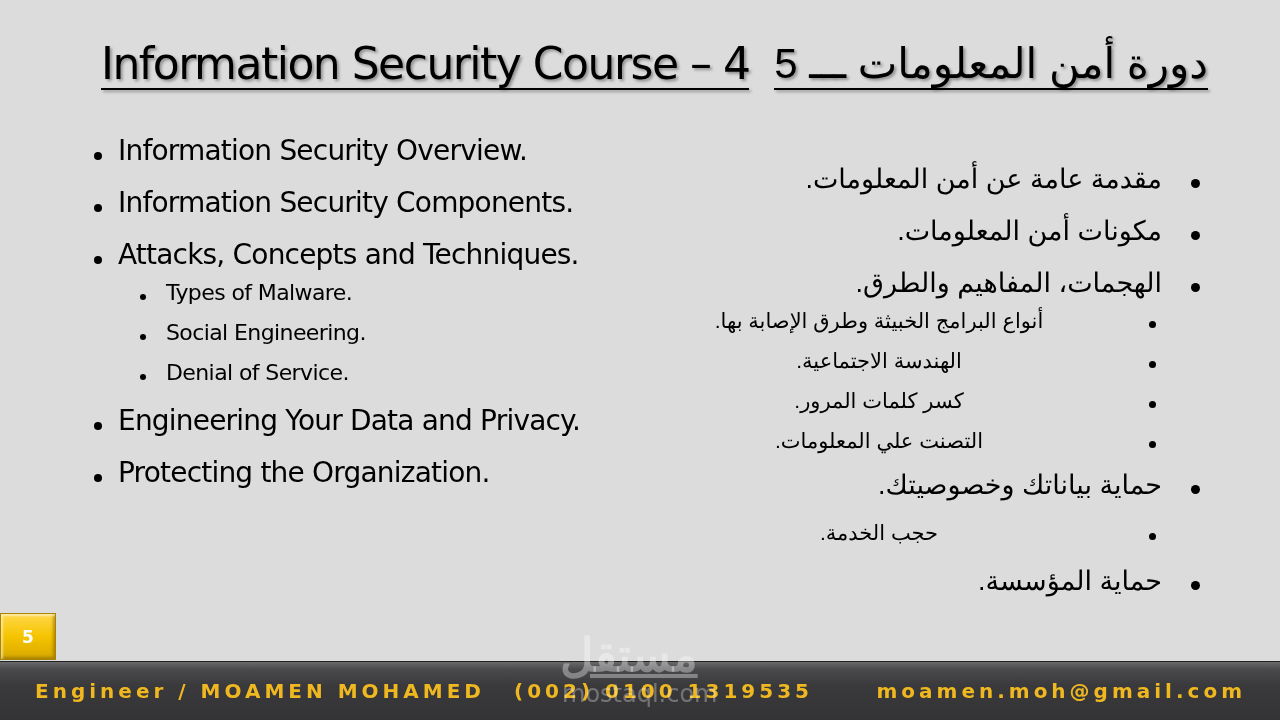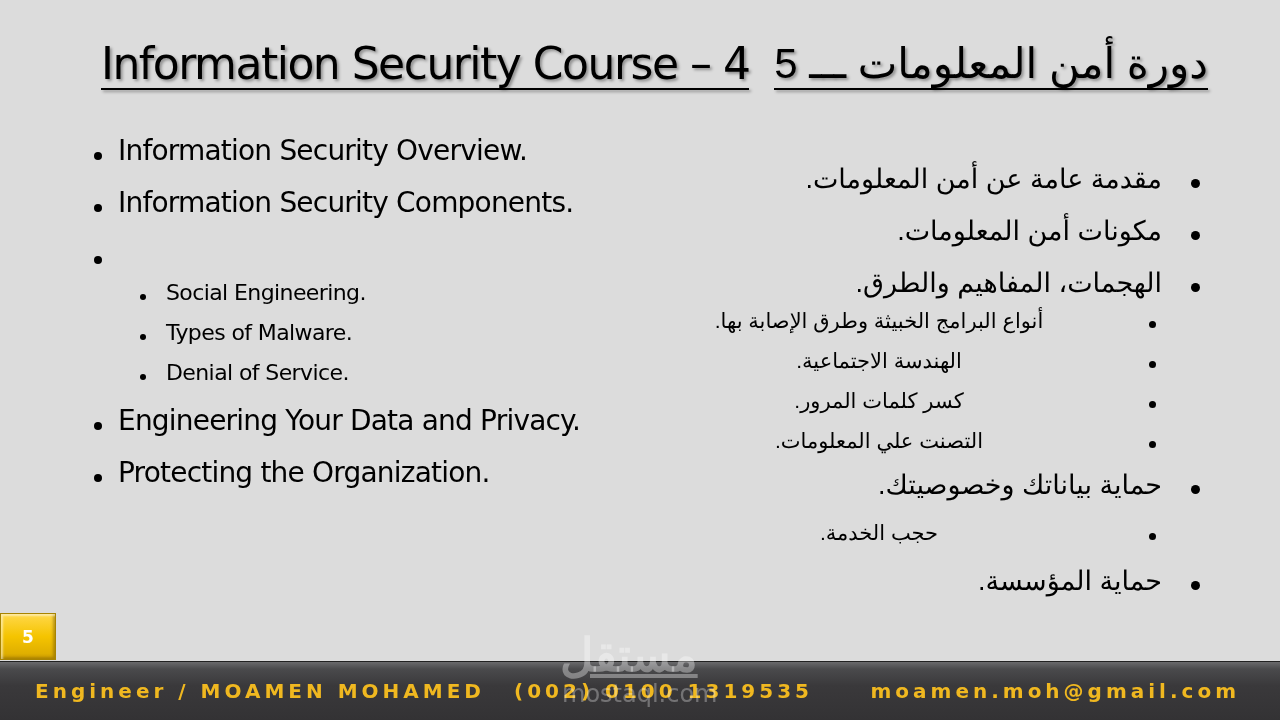--- a/index.html
+++ b/index.html
@@ -27,42 +27,42 @@
   .dot { display:inline-block; border-radius:50%; background:#000; }
   .col-en .lvl1 .dot { width:8px; height:8px; margin-top:16px; }
   .col-en .lvl2 .dot { width:6px; height:6px; margin-top:12px; }
   .col-ar .lvl1 .dot { width:9px; height:9px; margin-top:16px; }
   .col-ar .lvl2 .dot { width:7px; height:7px; margin-top:12px; }
   .slide-num { position:absolute; left:0; top:613px; width:56px; height:47px; background:linear-gradient(#ffd84a,#f5c400 50%,#d8a800); border:1px solid #a88400; box-sizing:border-box; box-shadow:inset 2px 2px 2px rgba(255,255,255,0.5), inset -2px -2px 3px rgba(120,90,0,0.5); color:#fff; font-weight:bold; font-size:17px; text-align:center; line-height:47px; font-family:"DejaVu Sans", sans-serif; }
   .footer { position:absolute; left:0; top:661px; width:1280px; height:59px; background:linear-gradient(#6a6a6c 0%, #4a4a4c 12%, #3a393b 40%, #333234 100%); border-top:1px solid #222; }
   .footer span { position:absolute; top:17px; font-size:20px; line-height:24px; color:#f0b820; font-weight:bold; letter-spacing:4px; white-space:nowrap; font-family:"DejaVu Sans", sans-serif;text-align:right; }
   .f-name { left:35px; }
   .f-phone { left:514px; }
-  .f-email { right:40px; }
+  .f-email { right:34px; }
   .watermark { position:absolute; left:560px; top:628px; font-size:46px; color:rgba(255,255,255,0.35); font-weight:bold; direction:rtl;text-decoration:underline; }
   .watermark2 { position:absolute; left:562px; top:680px; font-size:24px; color:rgba(255,255,255,0.3); font-family:"DejaVu Sans", sans-serif; }
 </style>
 </head>
 <body>
 
 <div class="title-en">
   <span>Information Security Course  – 4</span>
   <div class="ul"></div>
 </div>
 <div class="title-ar">
   <span>دورة أمن المعلومات ـــ 5</span>
   <div class="ul"></div>
 </div>
 
 <div class="col-en">
   <div class="item lvl1"><span class="bullet"><span class="dot"></span></span><span>Information Security Overview.</span></div>
   <div class="item lvl1"><span class="bullet"><span class="dot"></span></span><span>Information Security Components.</span></div>
-  <div class="item lvl1" style="height:42px"><span class="bullet"><span class="dot"></span></span></div>
+  <div class="item lvl1" style="height:42px"><span class="bullet"><span class="dot"></span></span><span>Attacks, Concepts and Techniques.</span></div>
+  <div class="item lvl2"><span class="bullet"><span class="dot"></span></span><span>Types of Malware.</span></div>
   <div class="item lvl2"><span class="bullet"><span class="dot"></span></span><span>Social Engineering.</span></div>
-  <div class="item lvl2"><span class="bullet"><span class="dot"></span></span><span>Types of Malware.</span></div>
   <div class="item lvl2" style="height:44px"><span class="bullet"><span class="dot"></span></span><span>Denial of Service.</span></div>
   <div class="item lvl1"><span class="bullet"><span class="dot"></span></span><span>Engineering Your Data and Privacy.</span></div>
   <div class="item lvl1"><span class="bullet"><span class="dot"></span></span><span>Protecting the Organization.</span></div>
 </div>
 
 <div class="col-ar">
   <div class="item lvl1"><span class="bullet"><span class="dot"></span></span><span>مقدمة عامة عن أمن المعلومات.</span></div>
   <div class="item lvl1"><span class="bullet"><span class="dot"></span></span><span>مكونات أمن المعلومات.</span></div>
   <div class="item lvl1" style="height:42px"><span class="bullet"><span class="dot"></span></span><span>الهجمات، المفاهيم والطرق.</span></div>
   <div class="item lvl2"><span class="bullet"><span class="dot"></span></span><span>أنواع البرامج الخبيثة وطرق الإصابة بها.</span></div>

